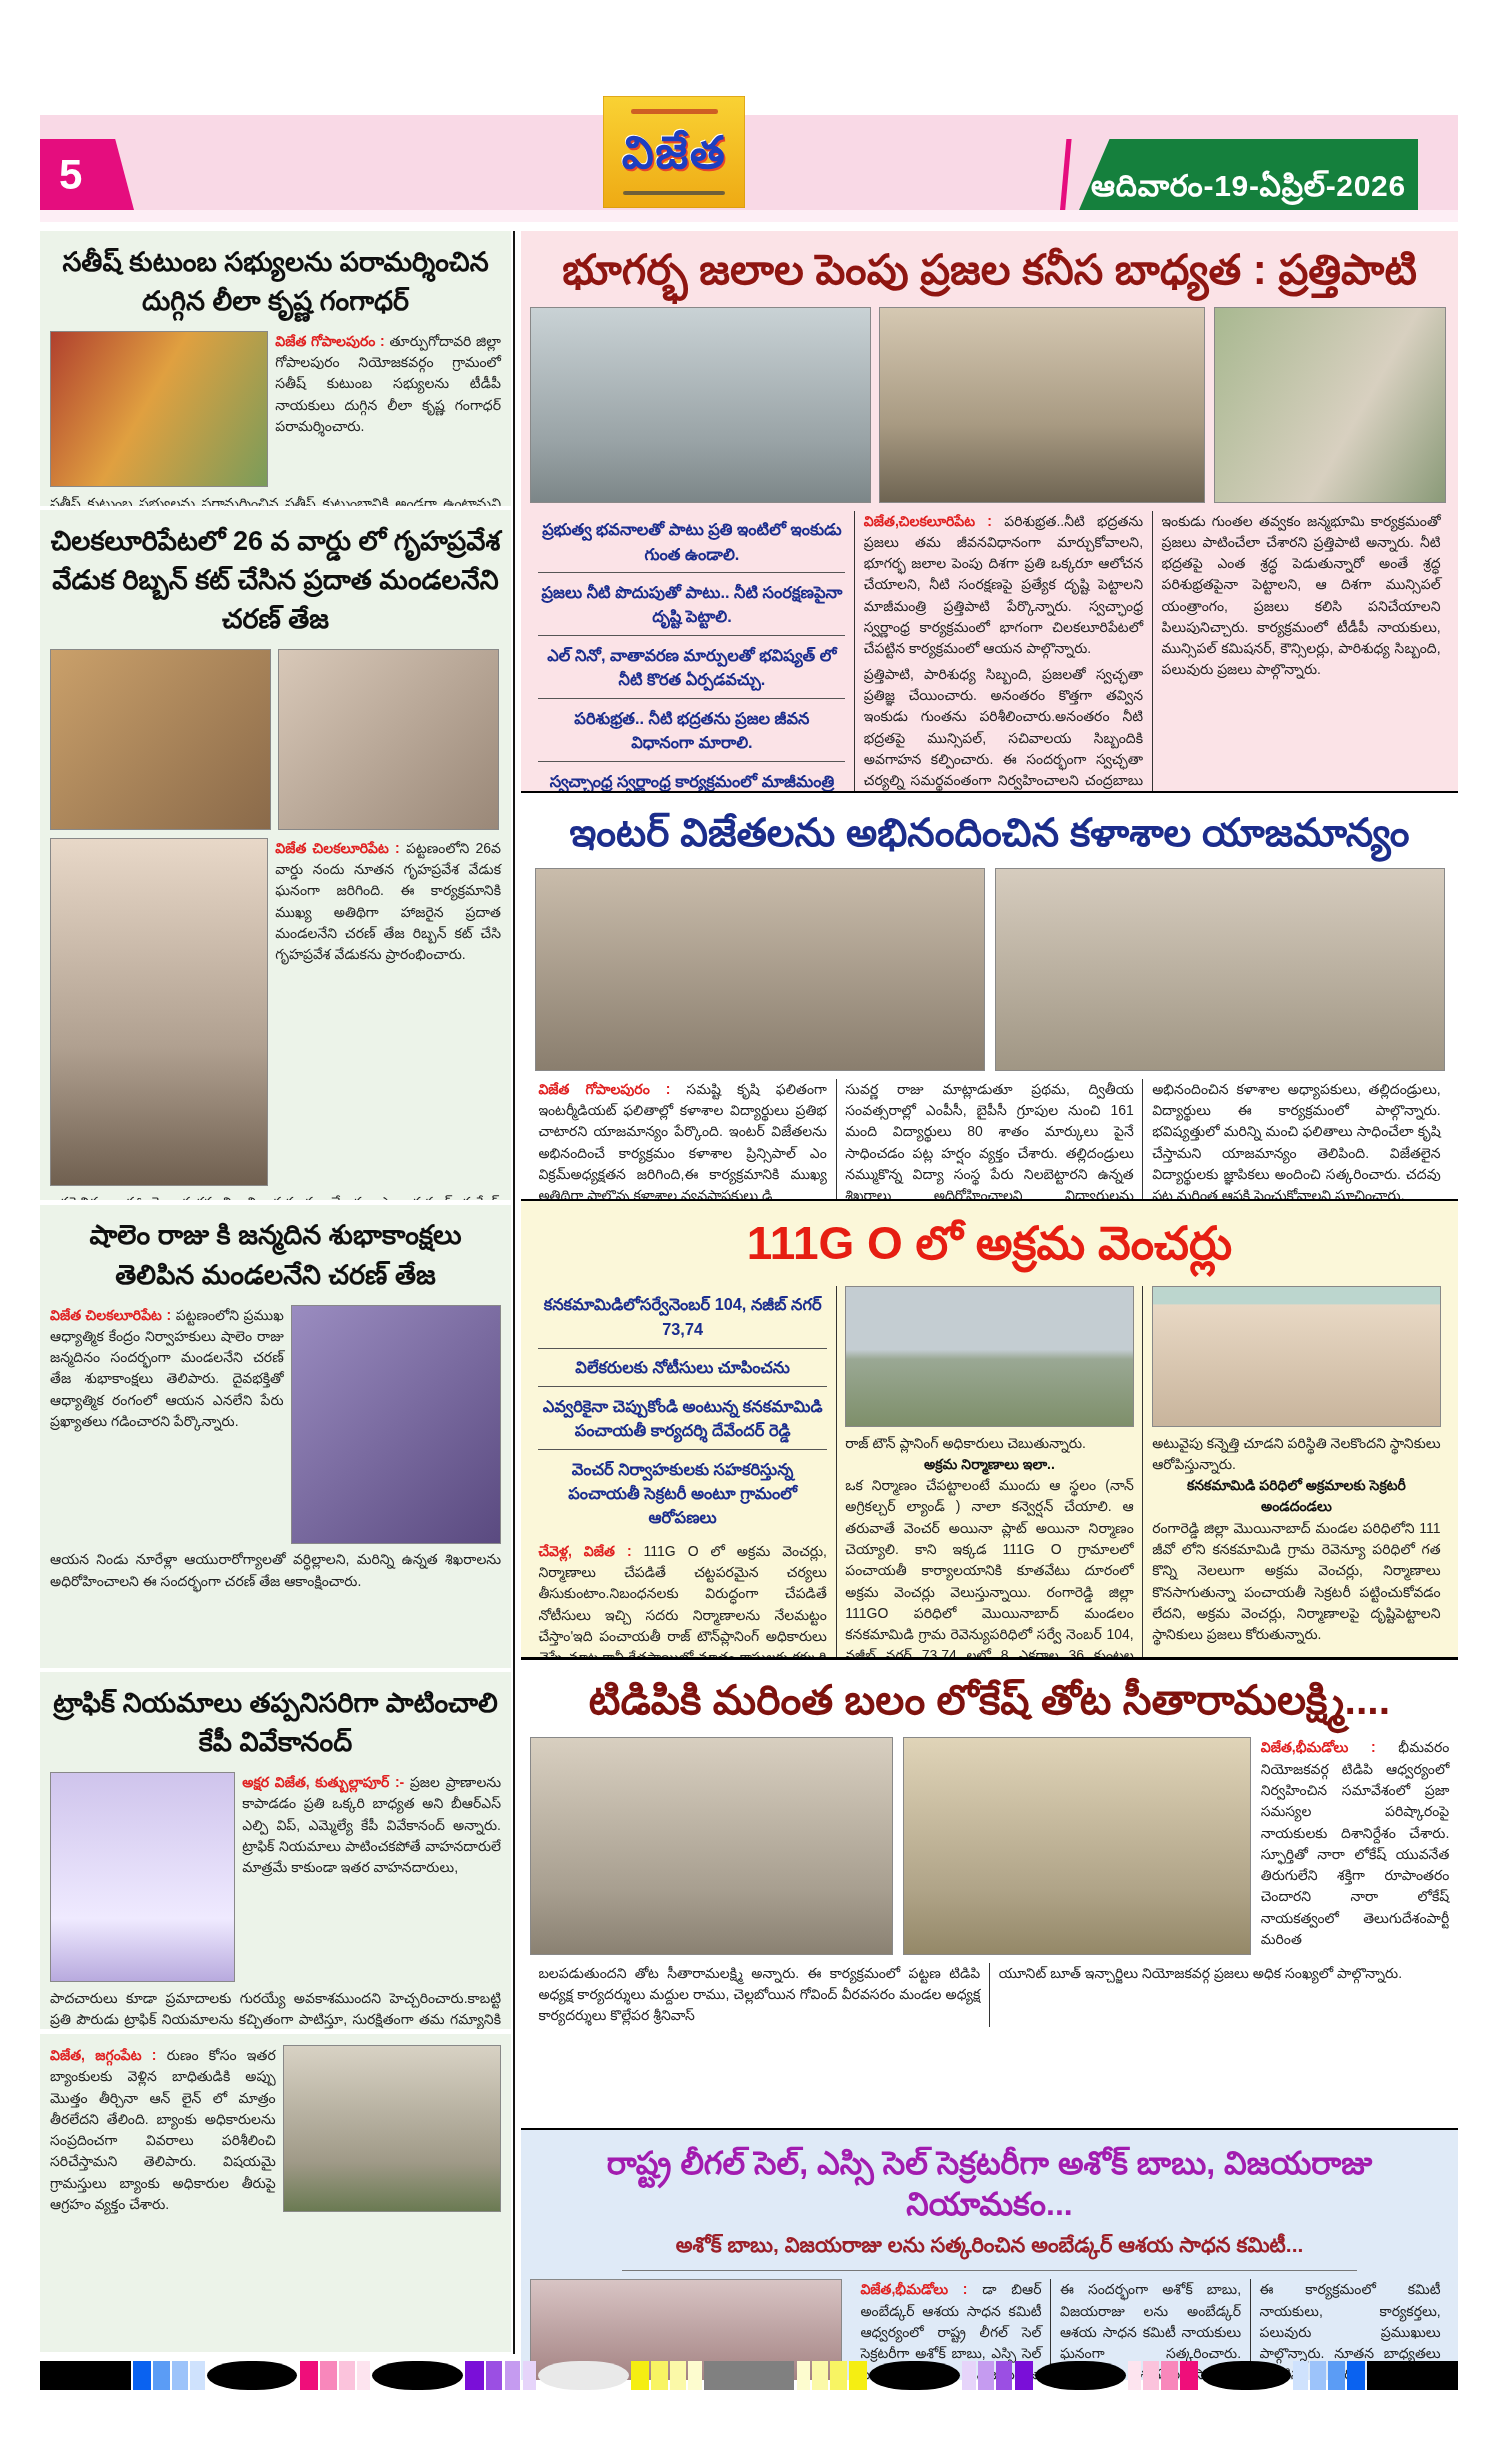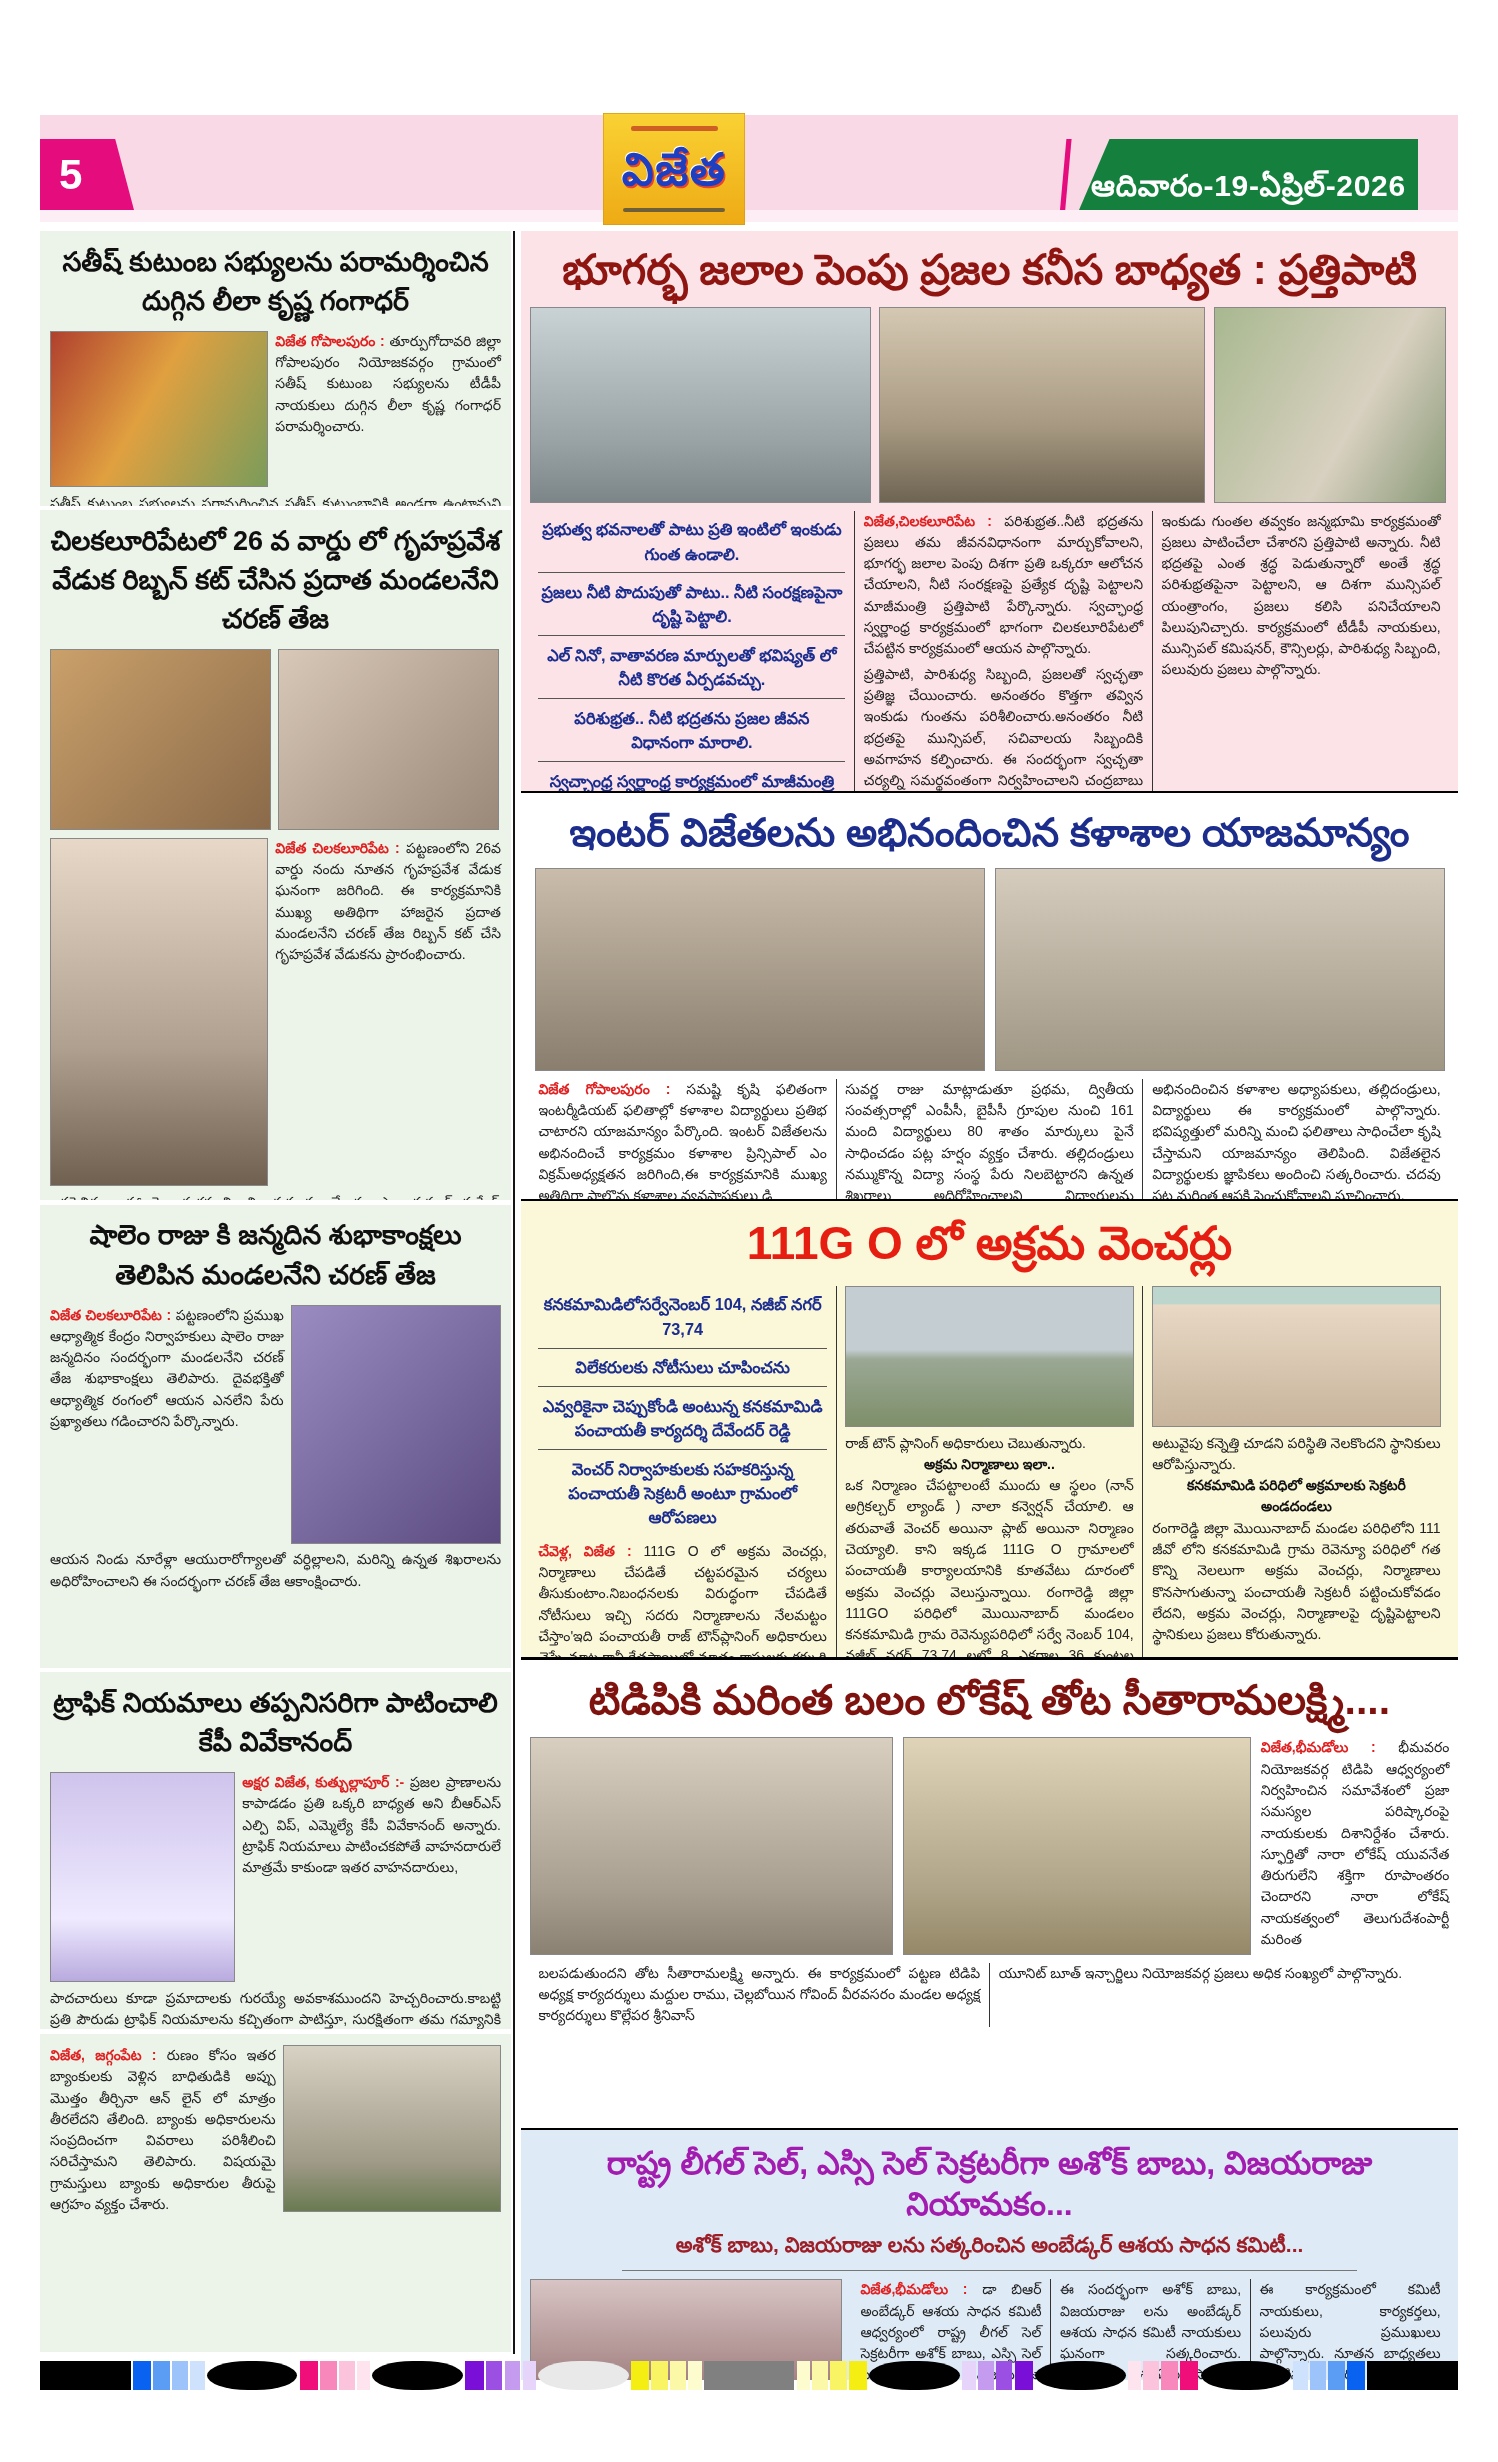--- a/index.html
+++ b/index.html
@@ -6,21 +6,21 @@
   html,body { background:#fff; }
   body { font-family:"Liberation Sans","DejaVu Sans",sans-serif; color:#1c1c1c; }
   #page { position:relative; width:1499px; height:2462px; background:#ffffff; overflow:hidden; }
 
   
   #header-band { position:absolute; left:40px; top:115px; width:1418px; height:96px; background:#f9d9e6; }
   #header-band-sub { position:absolute; left:40px; top:210px; width:1418px; height:11.6px; background:#fdeef5; }
   #page-number-box { position:absolute; left:40px; top:139px; width:94px; height:71px; background:#e50d7e;
       clip-path:polygon(0 0,80% 0,100% 100%,0 100%); display:flex; align-items:center; padding-left:19px; }
   #page-number-box .num { color:#fff; font-size:42px; font-weight:bold; }
-  #masthead-box { position:absolute; left:603px; top:113px; width:142px; height:112px;
+  #masthead-box { position:absolute; left:603px; top:96px; width:142px; height:112px;
       background:linear-gradient(#f9d234,#eeaa14); display:flex; flex-direction:column; align-items:center; justify-content:center; gap:16px;
       box-shadow:0 0 0 0.7px #d89a10 inset; }
   .masthead-microline { width:87px; height:5px; background:#c03a20; opacity:.75; border-radius:2.2px; }
   .masthead-microline.dark { background:#444; width:102px; height:4.4px; }
   #masthead-title { font-size:45px; font-weight:bold; color:#1d3fc0; line-height:1;
       text-shadow:1.5px 1.5px 0 #e8452a, -0.7px -0.7px 0 #ffffff; letter-spacing:1.5px; }
   #date-ribbon { position:absolute; left:1079px; top:139px; width:339px; height:71px; background:#15803d;
       clip-path:polygon(9% 0,100% 0,100% 100%,0 100%); display:flex; align-items:flex-end; justify-content:center; }
   #date-ribbon .date-text { color:#ffffff; font-size:30px; font-weight:bold; letter-spacing:0.7px; }
   #ribbon-slash { position:absolute; left:1060px; top:139px; width:11.6px; height:71px; background:#e50d7e;

